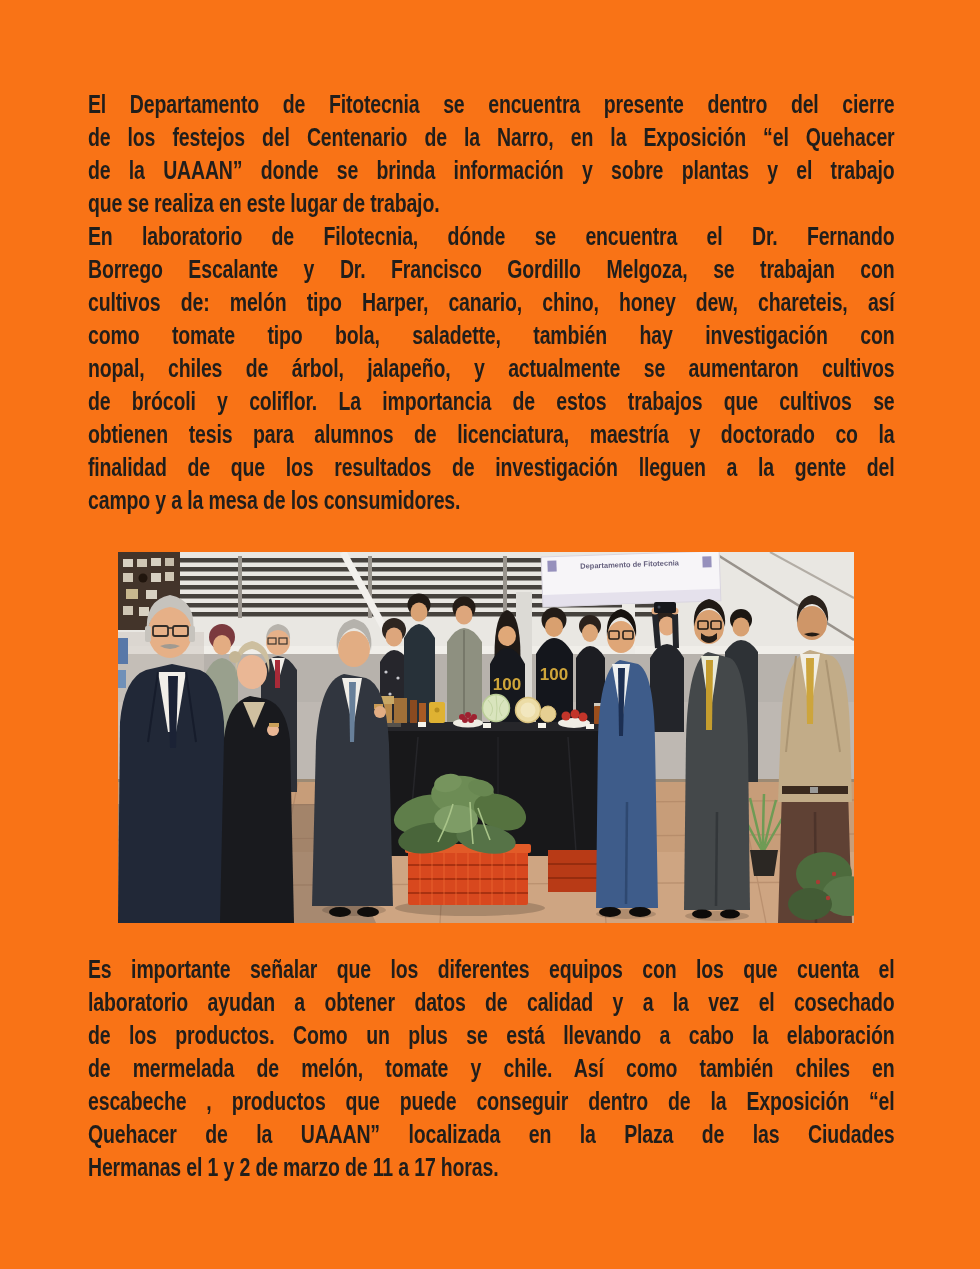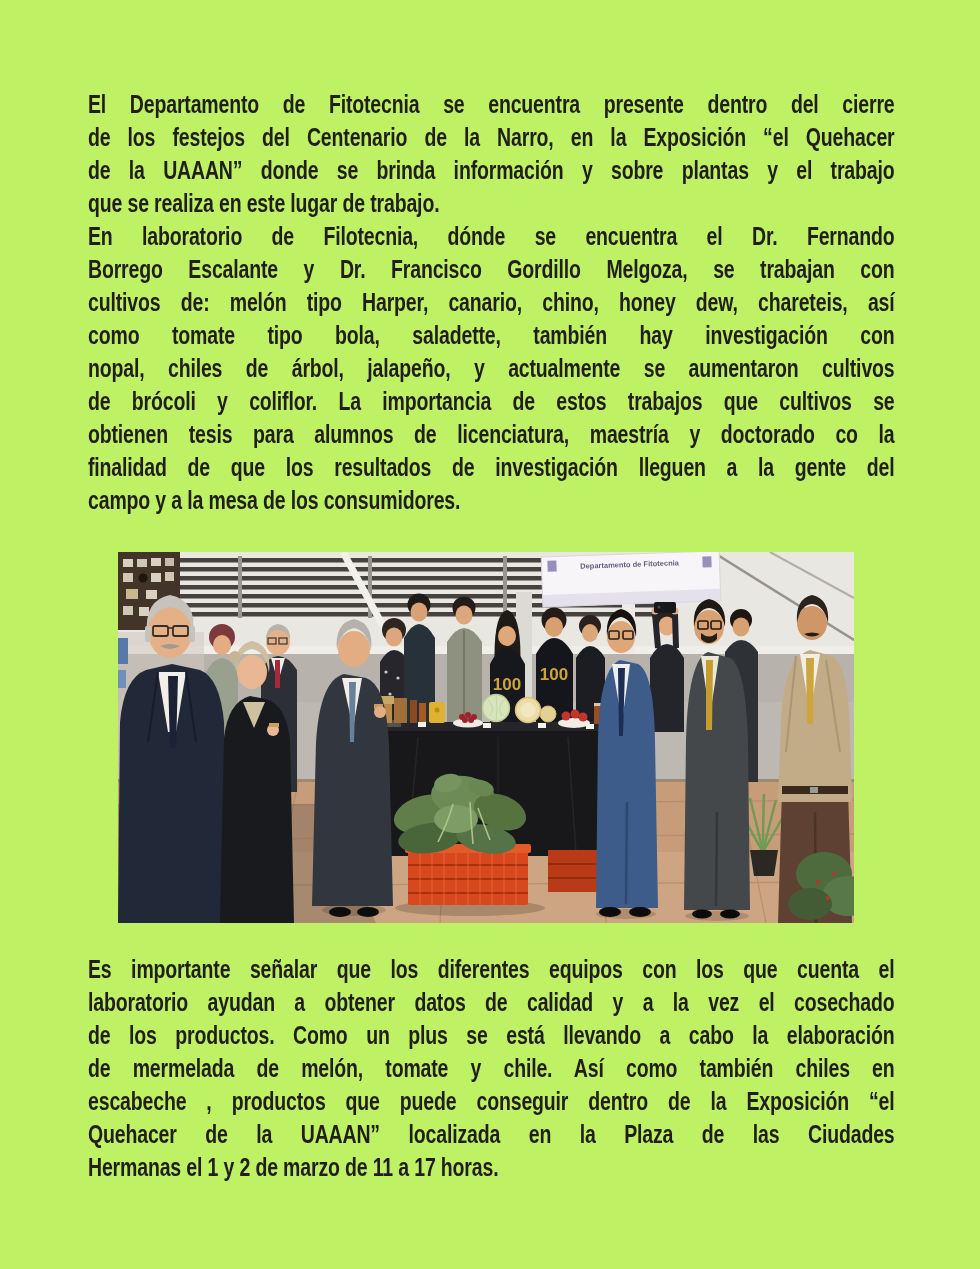--- a/index.html
+++ b/index.html
@@ -1,16 +1,16 @@
 <!DOCTYPE html>
 <html><head>
 <meta charset="utf-8">
 <style>
   html,body{margin:0;padding:0;background:#fbf4dc;}
-  .page{position:relative;width:980px;height:1269px;background:#bef264;overflow:hidden;
+  .page{position:relative;width:980px;height:1269px;background:#f97316;overflow:hidden;
         font-family:"Liberation Sans",sans-serif;}
   .text-block{position:absolute;left:88px;width:1034px;transform:scaleX(0.78);
         transform-origin:0 0;font-weight:700;font-size:25px;line-height:33px;
         color:#211e1b;letter-spacing:-0.2px;}
   #block1{top:88px;}
   #block2{top:953px;}
   .ln{text-align:justify;text-align-last:justify;white-space:nowrap;}
   .ln.last{text-align-last:left;}
   .photo{position:absolute;left:118px;top:552px;width:736px;height:371px;}
   .photo svg{display:block;width:100%;height:100%;}

